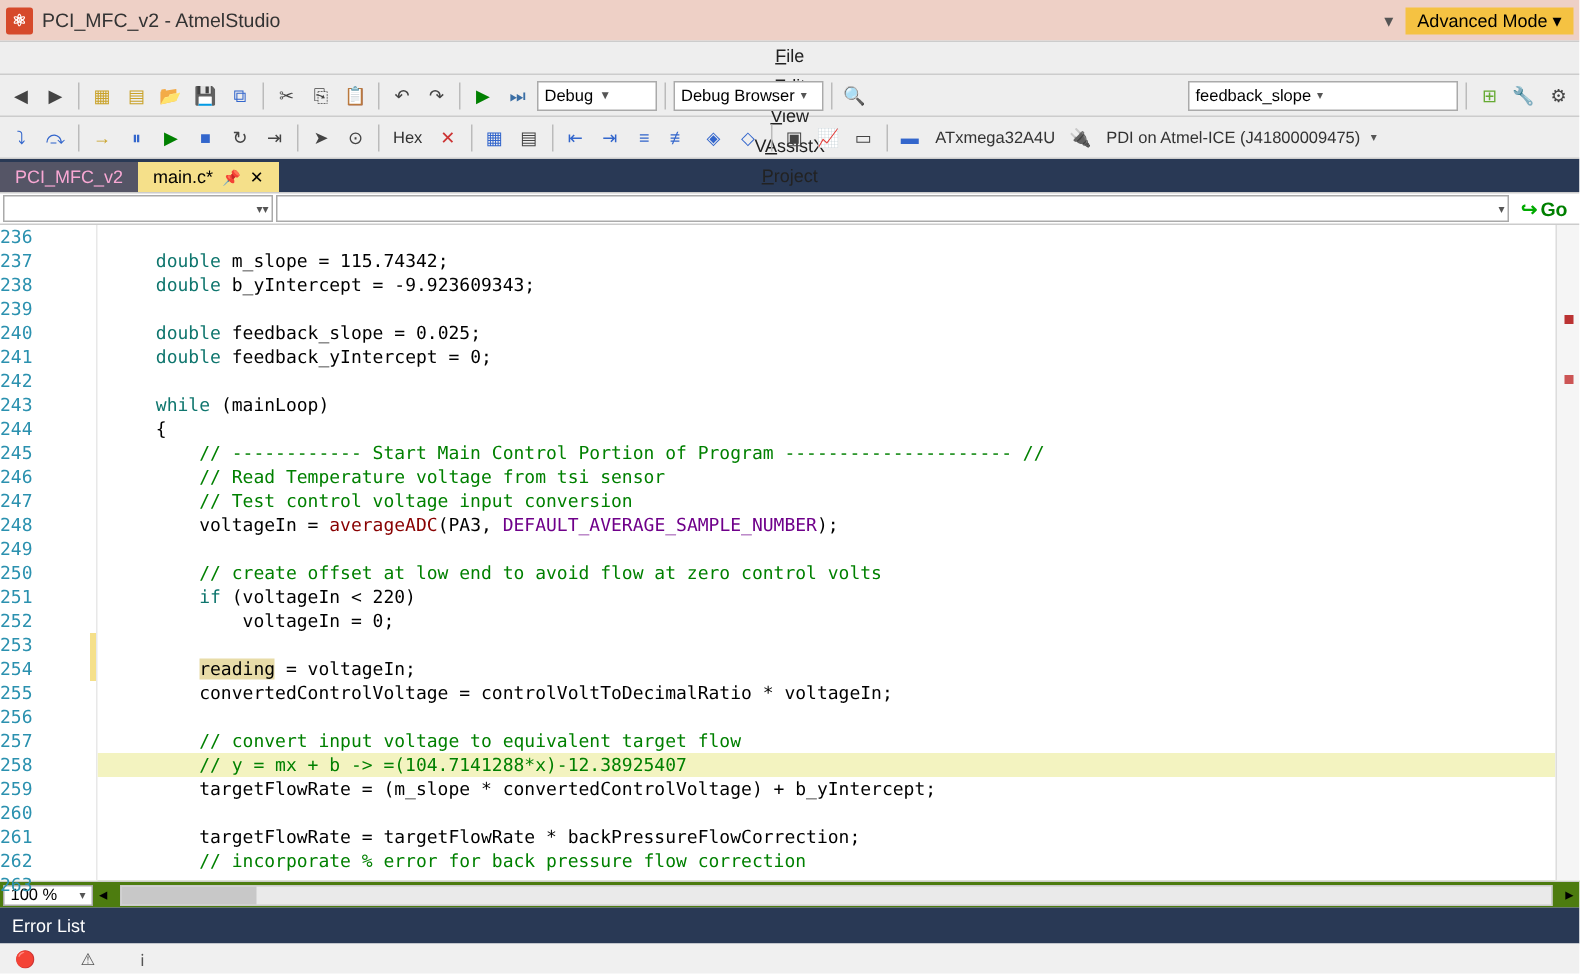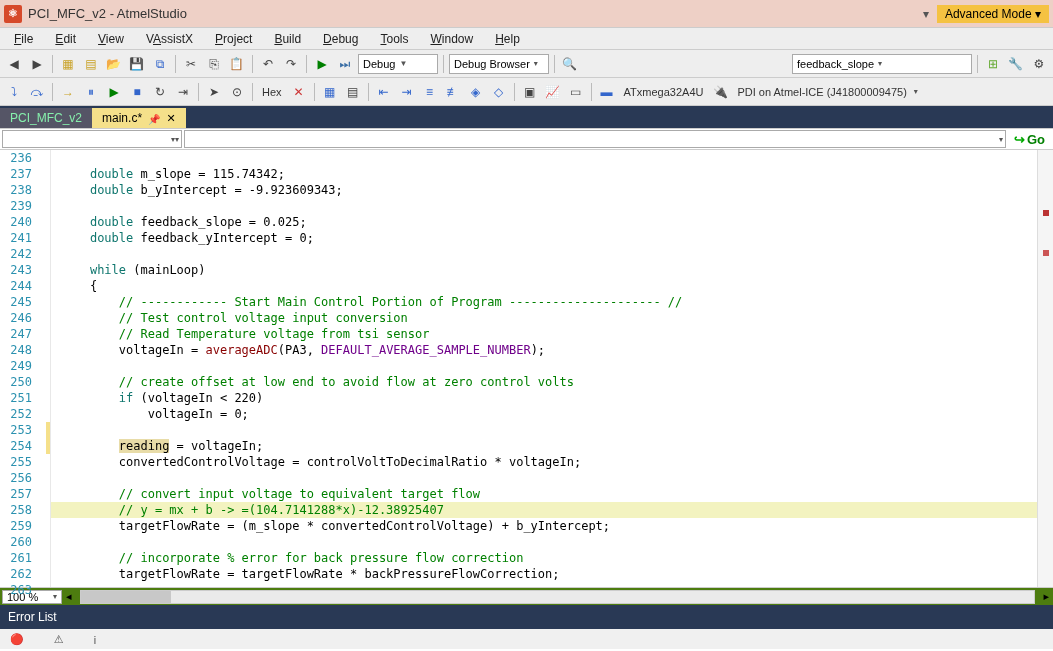--- a/index.html
+++ b/index.html
@@ -2,41 +2,41 @@
 <html><head>
 <meta charset="utf-8">
 <style>
 * { margin: 0; padding: 0; box-sizing: border-box; }
 body { font-family: "Segoe UI", Tahoma, sans-serif; font-size: 12px; background: #fff; overflow: hidden; width: 1053px; height: 651px; }
 .title-bar { height: 28px; background: linear-gradient(#eed0c6, #eed0c6); display: flex; align-items: center; padding: 0 4px; border-bottom: 1px solid #ccc; }
 .title-bar .app-icon { width: 18px; height: 18px; background: #d6492a; display: flex; align-items: center; justify-content: center; color: #fff; font-weight: bold; font-size: 11px; border-radius: 2px; margin-right: 6px; }
 .title-bar .title { flex: 1; color: #333; font-size: 13px; }
 .title-bar .adv-mode { background: #f5c242; padding: 2px 8px; font-size: 12px; cursor: pointer; }
 .title-bar .quick-access { display: inline-flex; gap: 4px; margin: 0 8px; align-items: center; color: #555; }
-.menubar { height: 22px; background: #eee; display: flex; align-items: center; padding: 0 4px; gap: 2px; border-bottom: 1px solid #ccc; }
+.menubar { height: 22px; background: #eee; display: flex; align-items: center; padding: 0 4px; gap: 2px; border-bottom: 1px solid #ccc; flex-direction: column; }
 .menubar .menu-item { padding: 2px 10px; cursor: pointer; color: #222; }
 .menubar .menu-item u { text-decoration: underline; }
 .toolbar { height: 28px; background: #eee; display: flex; align-items: center; padding: 0 4px; gap: 3px; border-bottom: 1px solid #ccc; flex-wrap: nowrap; overflow: hidden; }
 .toolbar .tb-btn { width: 20px; height: 20px; display: flex; align-items: center; justify-content: center; cursor: pointer; color: #444; font-size: 12px; border-radius: 2px; }
 .toolbar .sep { width: 1px; height: 18px; background: #bbb; margin: 0 2px; }
 .toolbar .combo { height: 20px; border: 1px solid #aaa; background: #fff; padding: 0 4px; font-size: 11px; display: flex; align-items: center; gap: 4px; cursor: pointer; }
 .toolbar .combo .arrow { font-size: 8px; color: #555; }
 .toolbar .tb-text { padding: 0 4px; color: #333; font-size: 11px; cursor: pointer; }
 .tab-strip { height: 22px; background: #293955; display: flex; align-items: flex-end; padding: 0; }
 .tab-strip .tab { padding: 3px 10px; font-size: 12px; cursor: pointer; color: #fff; background: #293955; }
 .tab-strip .tab.active { background: #f5e08a; color: #000; display: flex; align-items: flex-end; gap: 6px; }
-.tab-strip .tab.inactive { background: #556; color: #86efac; }
+.tab-strip .tab.inactive { background: #556; color: #f9a8d4; }
 .tab-strip .tab .close { font-size: 11px; cursor: pointer; }
 .tab-strip .tab .pin { font-size: 10px; }
 .nav-bar { height: 22px; background: #fff; display: flex; align-items: center; border-top: 1px solid #ccc; border-bottom: 1px solid #ccc; padding: 0 2px; gap: 2px; }
 .nav-bar .combo { flex: 0 0 180px; height: 18px; border: 1px solid #aaa; background: #fff; display:flex; align-items:center; justify-content:flex-end; padding:0 2px;}
 .nav-bar .combo.wide { flex: 1; }
 .nav-bar .go-btn { padding: 0 6px; color: #008000; font-weight: bold; font-size: 13px; cursor: pointer; display:flex; align-items:center; gap:2px;}
 .editor-area { height: 437px; display: flex; background: #fff; position: relative; }
-.gutter { width: 51px; background: #fff; border-right: 1px solid #e8e8e8; text-align: right; font-family: Consolas, monospace; font-size: 12px; color: #2b91af; padding-top: 0; user-select: none; }
+.gutter { width: 65px; background: #fff; border-right: 1px solid #e8e8e8; font-family: Consolas, monospace; font-size: 12px; color: #2b91af; padding-top: 0; user-select: none; }
 .gutter .ln { height: 16px; line-height: 16px; padding-right: 18px; position: relative; }
 .gutter .ln.mod::after { content:""; position:absolute; right:0; top:0; width:4px; height:16px; background:#f5e08a; }
 .code { flex: 1; font-family: Consolas, monospace; font-size: 12px; line-height: 16px; overflow: hidden; position: relative; }
 .code-line { height: 16px; white-space: pre; padding-left: 10px; }
 .code-line.hl { background: #f3f3c0; }
 .kw { color: #0f766e; }
 .cm { color: #008000; }
 .fn { color: #880000; }
 .mc { color: #6f008a; }
 .vgutter { width: 16px; background: #f5f5f5; border-left: 1px solid #ddd; position:relative; }
@@ -213,37 +213,37 @@
       <div class="code-line">&nbsp;</div>
       <div class="code-line">    <span class="kw">double</span> m_slope = 115.74342;</div>
       <div class="code-line">    <span class="kw">double</span> b_yIntercept = -9.923609343;</div>
       <div class="code-line">&nbsp;</div>
       <div class="code-line">    <span class="kw">double</span> feedback_slope = 0.025;</div>
       <div class="code-line">    <span class="kw">double</span> feedback_yIntercept = 0;</div>
       <div class="code-line">&nbsp;</div>
       <div class="code-line">    <span class="kw">while</span> (mainLoop)</div>
       <div class="code-line">    {</div>
       <div class="code-line">        <span class="cm">// ------------ Start Main Control Portion of Program --------------------- //</span></div>
+      <div class="code-line">        <span class="cm">// Read Temperature voltage from tsi sensor</span></div>
       <div class="code-line">        <span class="cm">// Test control voltage input conversion</span></div>
-      <div class="code-line">        <span class="cm">// Read Temperature voltage from tsi sensor</span></div>
       <div class="code-line">        voltageIn = <span class="fn">averageADC</span>(PA3, <span class="mc">DEFAULT_AVERAGE_SAMPLE_NUMBER</span>);</div>
       <div class="code-line">&nbsp;</div>
       <div class="code-line">        <span class="cm">// create offset at low end to avoid flow at zero control volts</span></div>
       <div class="code-line">        <span class="kw">if</span> (voltageIn &lt; 220)</div>
       <div class="code-line">            voltageIn = 0;</div>
       <div class="code-line">&nbsp;</div>
       <div class="code-line">        <span style="background:#e8dca8">reading</span> = voltageIn;</div>
       <div class="code-line">        convertedControlVoltage = controlVoltToDecimalRatio * voltageIn;</div>
       <div class="code-line">&nbsp;</div>
       <div class="code-line">        <span class="cm">// convert input voltage to equivalent target flow</span></div>
       <div class="code-line hl">        <span class="cm">// y = mx + b -&gt; =(104.7141288*x)-12.38925407</span></div>
       <div class="code-line">        targetFlowRate = (m_slope * convertedControlVoltage) + b_yIntercept;</div>
       <div class="code-line">&nbsp;</div>
+      <div class="code-line">        targetFlowRate = targetFlowRate * backPressureFlowCorrection;</div>
       <div class="code-line">        <span class="cm">// incorporate % error for back pressure flow correction</span></div>
-      <div class="code-line">        targetFlowRate = targetFlowRate * backPressureFlowCorrection;</div>
       <div class="code-line">&nbsp;</div>
     </div>
   <div class="vgutter">
     <div class="mark" style="top:60px"></div>
     <div class="mark" style="top:100px;background:#c55"></div>
   </div>
 </div>
 
 <div class="zoom-bar">
   <div class="zoom-combo">

